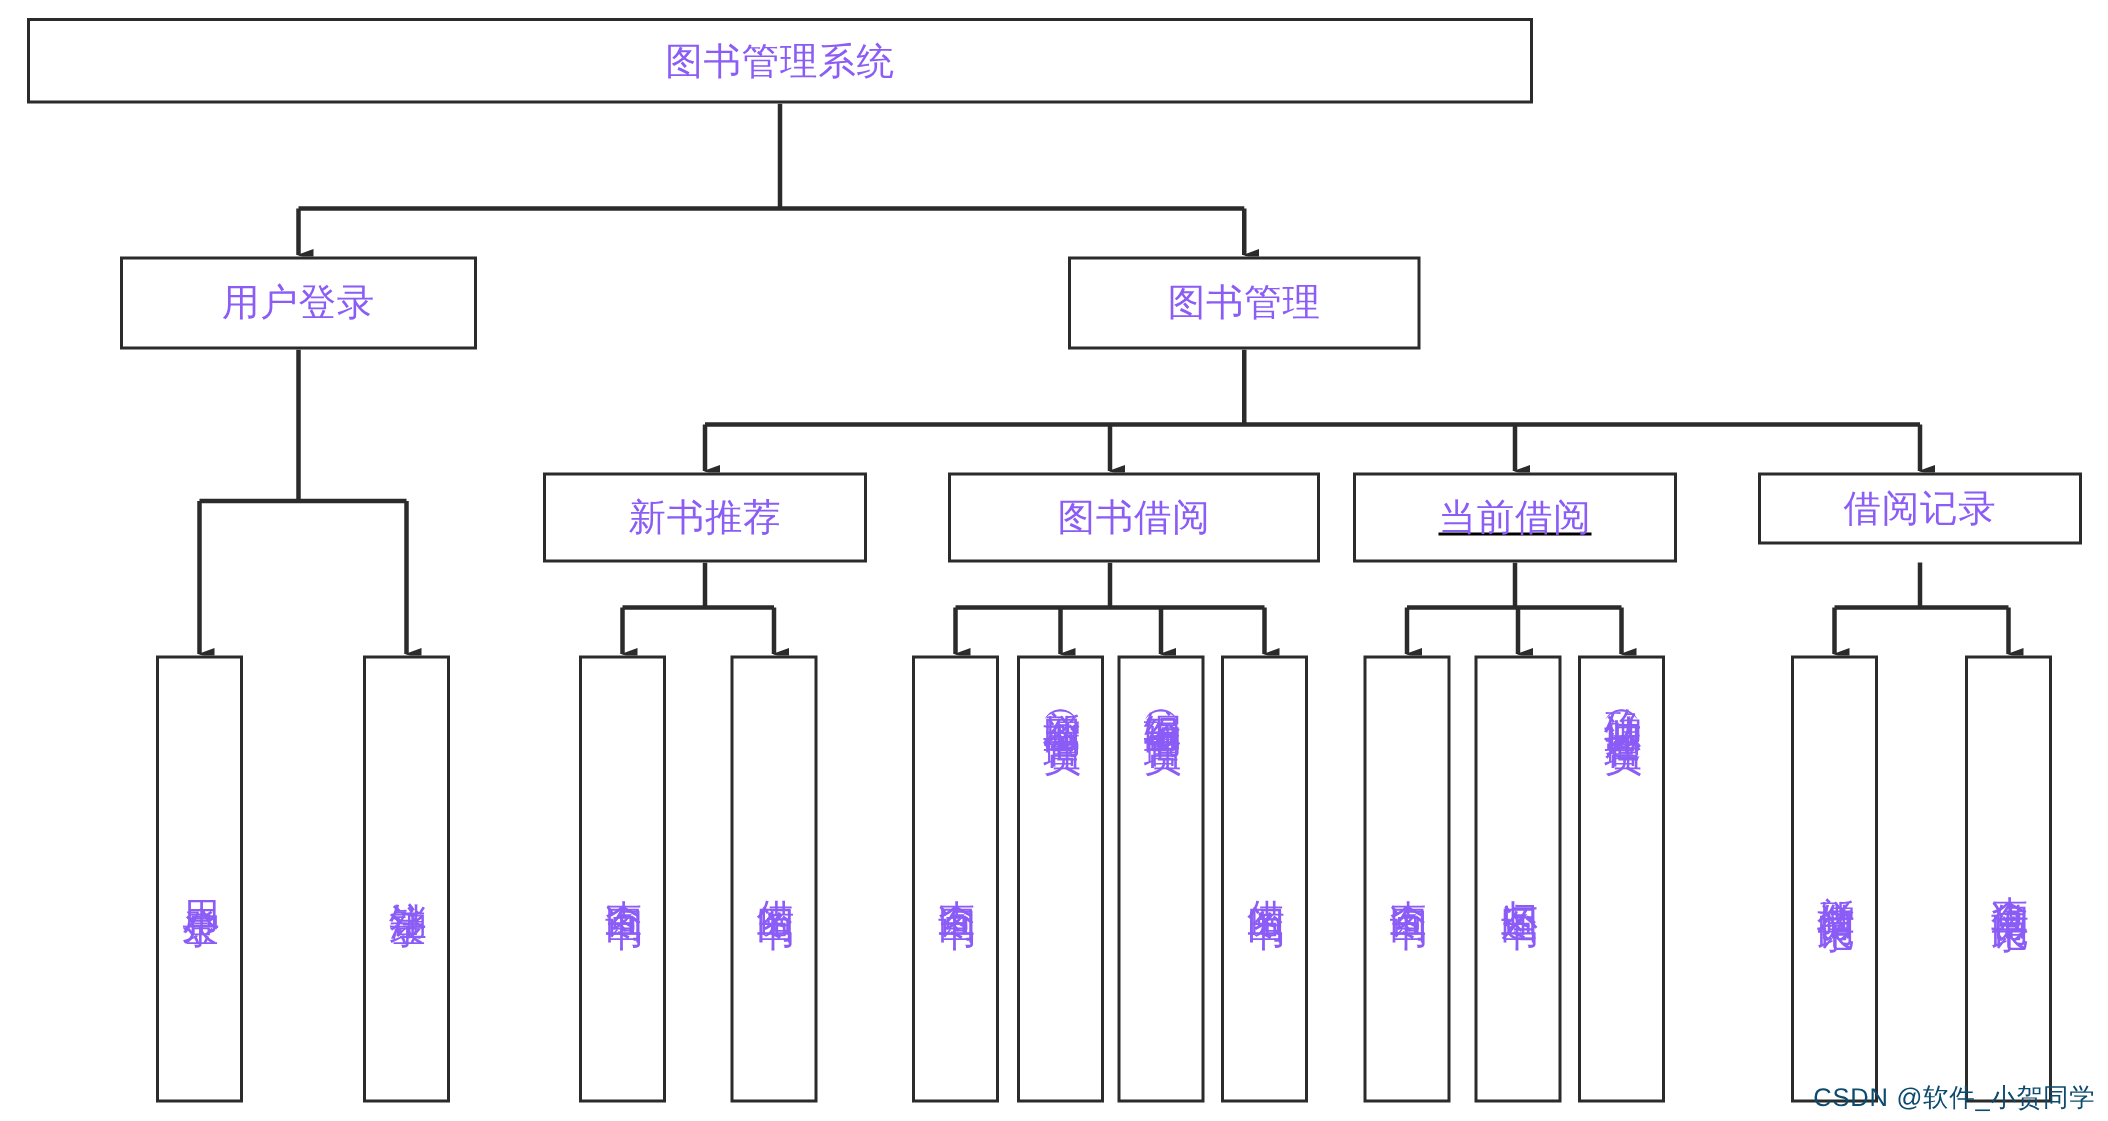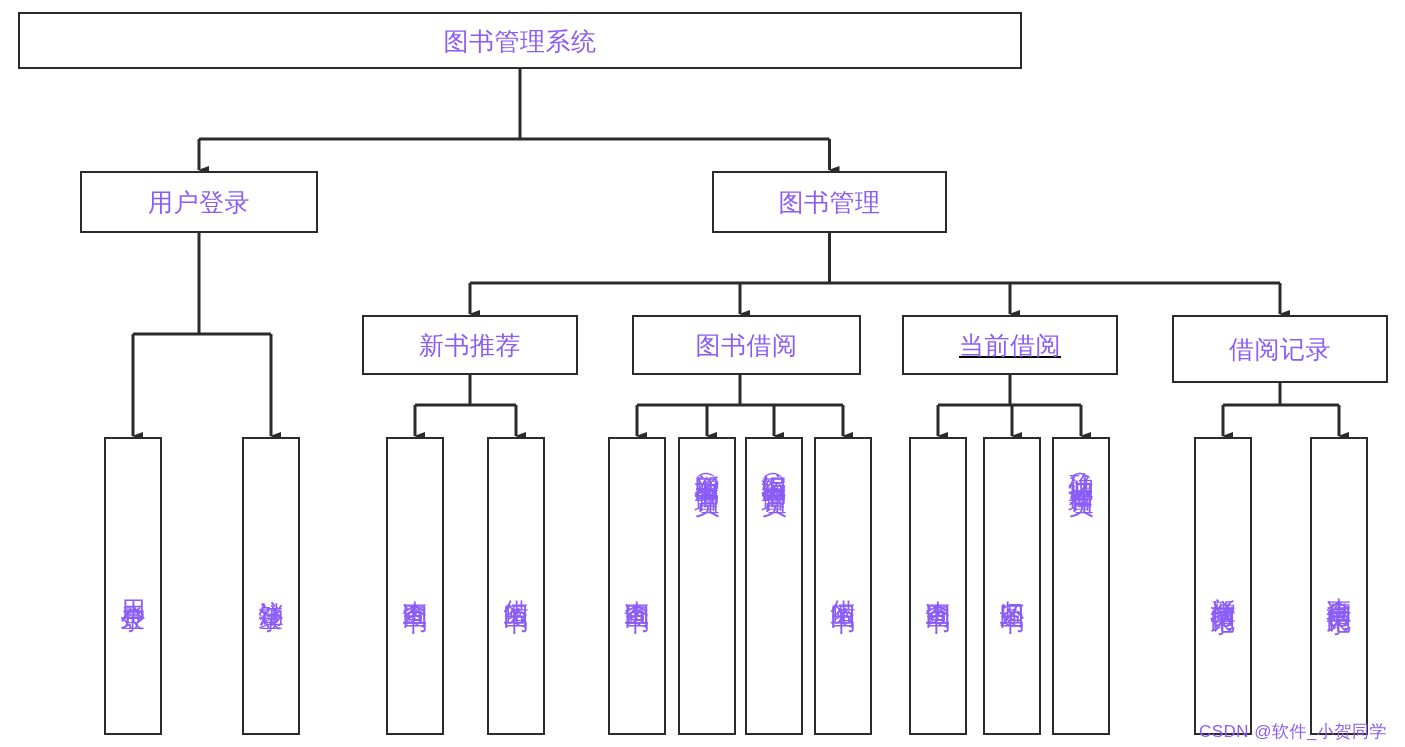--- a/index.html
+++ b/index.html
@@ -65,24 +65,24 @@
     align-items: center;
   }
   .node.vertical.align-top {
     align-items: flex-start;
   }
   .node.vertical .node-label.pad-top {
     padding-top: 14px;
   }
   #watermark {
     position: absolute;
-    right: 18px;
+    right: 8px;
     bottom: 4px;
     font-size: 17px;
-    color: #8b5cf6;
+    color: #0c4a6e;
     white-space: nowrap;
     letter-spacing: 0.5px;
   }
 </style>
 </head>
 <body>
 
 <div id="diagram-canvas">
 
   <svg id="edge-layer" viewBox="0 0 1405 747" xmlns="http://www.w3.org/2000/svg">
@@ -137,29 +137,29 @@
   </div>
 
   <div class="node horizontal" style="left: 362px; top: 315px; width: 216px; height: 60px;">
     <span class="node-label">新书推荐</span>
   </div>
 
   <div class="node horizontal" style="left: 712px; top: 171px; width: 235px; height: 62px;">
     <span class="node-label">图书管理</span>
   </div>
 
-  <div class="node horizontal" style="left: 632px; top: 315px; width: 229px; height: 60px;">
+  <div class="node horizontal" style="left: 632px; top: 315px; width: 248px; height: 60px;">
     <span class="node-label">图书借阅</span>
   </div>
 
   <div class="node horizontal" style="left: 902px; top: 315px; width: 216px; height: 60px; text-decoration: underline;">
     <span class="node-label">当前借阅</span>
   </div>
 
-  <div class="node horizontal" style="left: 1172px; top: 315px; width: 216px; height: 68px;">
+  <div class="node horizontal" style="left: 1172px; top: 315px; width: 216px; height: 48px;">
     <span class="node-label">借阅记录</span>
   </div>
 
   <div class="node vertical align-center" style="left: 104px; top: 437px; width: 58px; height: 298px;">
     <span class="node-label">用户登录</span>
   </div>
 
   <div class="node vertical align-center" style="left: 242px; top: 437px; width: 58px; height: 298px;">
     <span class="node-label">注销登录</span>
   </div>

